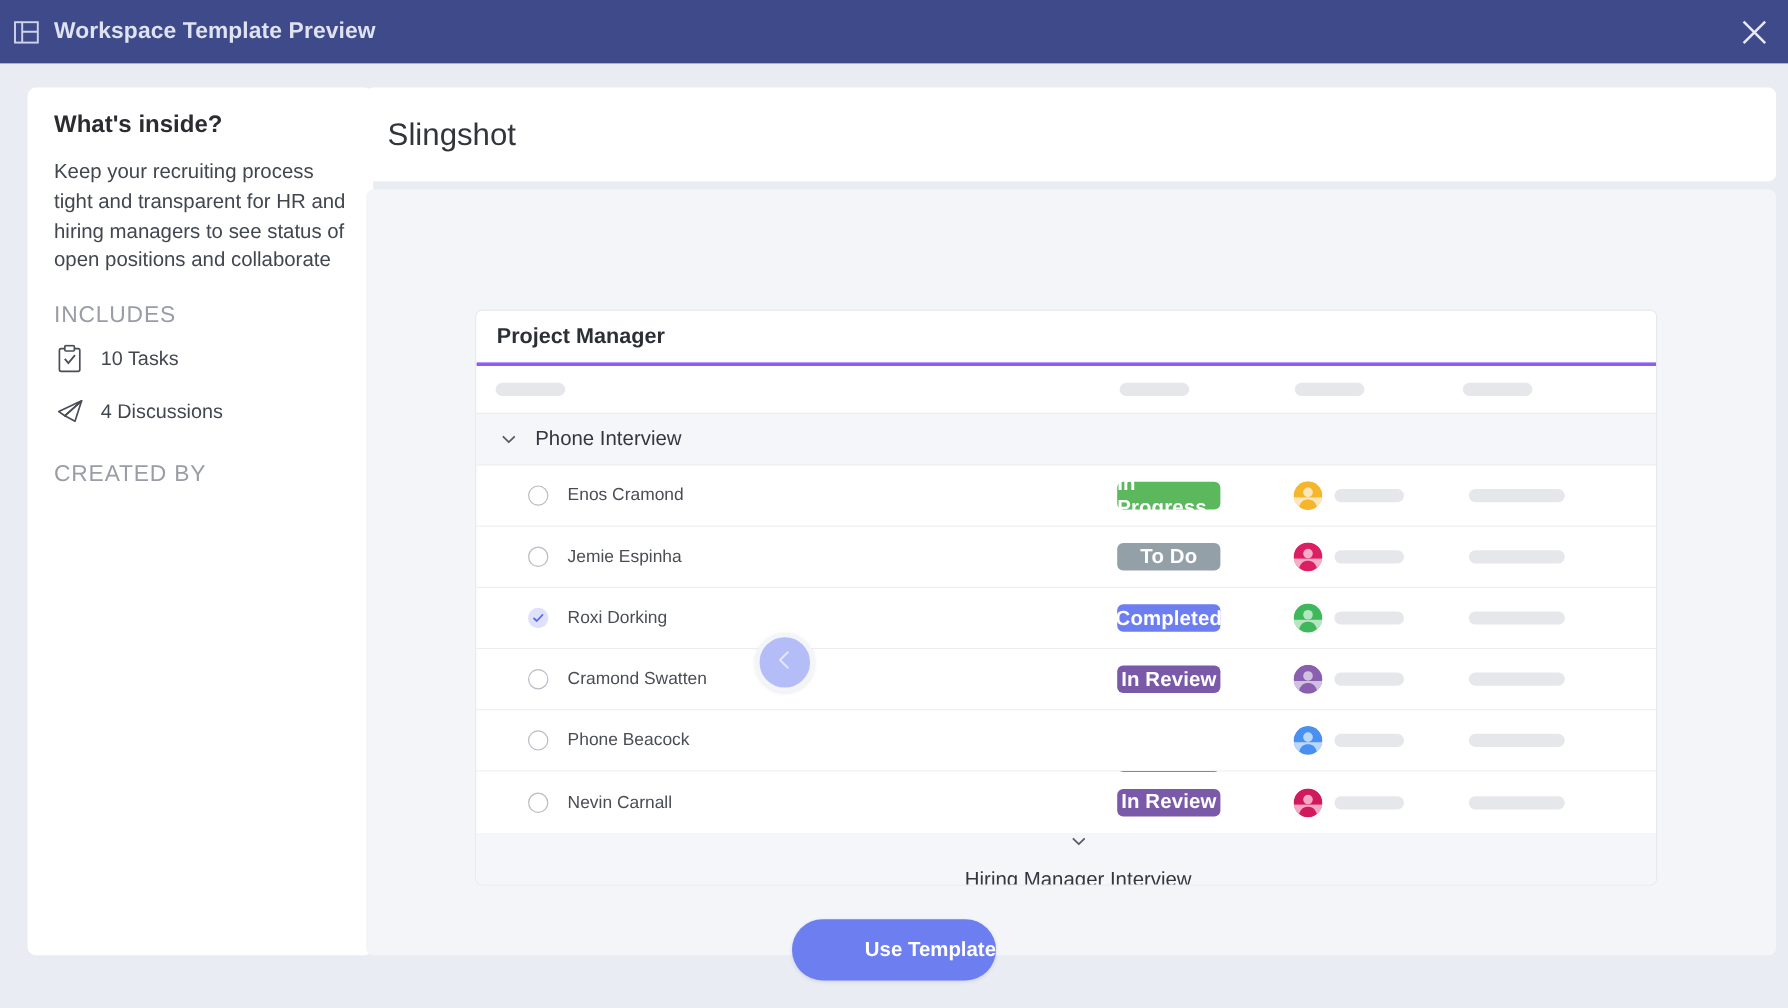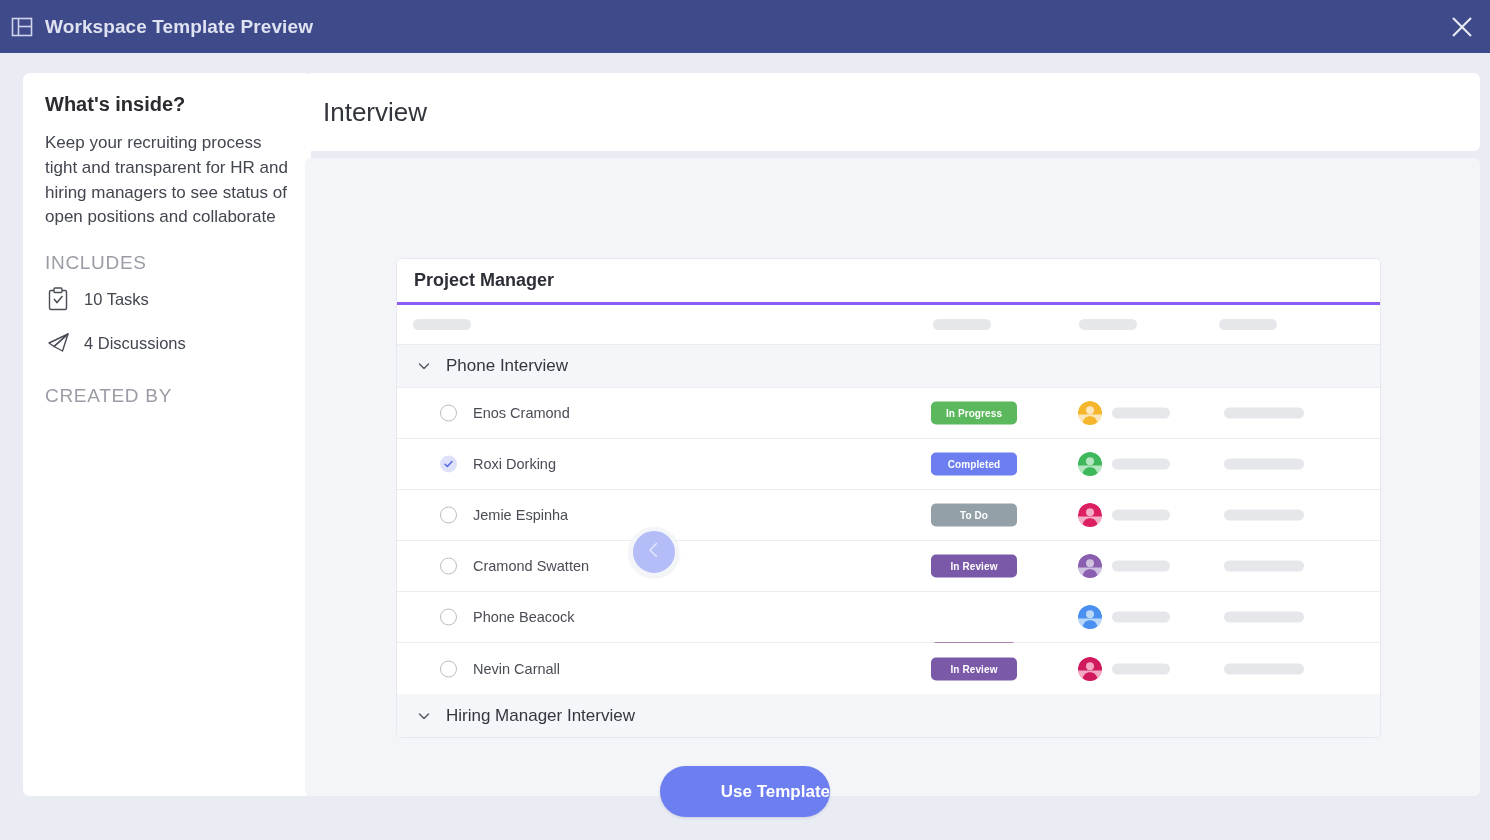--- a/index.html
+++ b/index.html
@@ -185,21 +185,21 @@
     font-size: 14.5px;
     color: #4a4d55;
   }
   .badge {
     position: absolute;
     left: 534px; top: 50%;
     transform: translateY(-50%);
     width: 86px; height: 23px;
     border-radius: 5px;
     color: #fff;
-    font-size: 10px;
+    font-size: 17px;
     font-weight: bold;
     display: flex; align-items: center; justify-content: center;
     letter-spacing: .1px;
   }
   .avatar {
     position: absolute; left: 681px; top: 50%;
     transform: translateY(-50%);
     width: 24px; height: 24px;
     border-radius: 50%;
     overflow: hidden;
@@ -300,21 +300,21 @@
       </span>
       <span class="sidebar-row-text">4 Discussions</span>
     </div>
 
     <div class="sidebar-gap"></div>
     <div class="sidebar-label">CREATED BY</div>
 
   </div>
 
   <div class="preview-header">
-    <h1>Interview</h1>
+    <h1>Slingshot</h1>
   </div>
 
   <div class="preview-stage">
 
     <div class="table-card">
       <div class="table-title">Project Manager</div>
 
       <div class="table-colhead" id="colhead">
           <div class="skel" style="left: 16px; width: 58px;"></div>
           <div class="skel" style="left: 536px; width: 58px;"></div>
@@ -341,55 +341,55 @@
                 <path d="M12 0 A12 12 0 0 1 12 24 A12 12 0 0 1 12 0 Z" fill="#f5b62b" clip-path="none" opacity="1" transform="translate(0,0)"></path>
                 <rect x="0" y="13.5" width="24" height="11" fill="#fbe7bd"></rect>
                 <circle cx="12" cy="9.3" r="4" fill="#fbe7bd"></circle>
                 <path d="M4.6 21.5 C5.6 17.2 8.4 15.2 12 15.2 C15.6 15.2 18.4 17.2 19.4 21.5 A12 12 0 0 1 4.6 21.5 Z" fill="#f5b62b"></path>
                 <circle cx="12" cy="12" r="12" fill="none"></circle>
               </svg></div>
             <div class="skel-a"></div>
             <div class="skel-b"></div>
           </div>
           <div class="task-row">
+            <div class="radio"></div>
+            <div class="task-name">Jemie Espinha</div>
+            <div class="badge" style="background: rgb(147, 160, 168);">To Do</div>
+            <div class="avatar"><svg width="24" height="24" viewBox="0 0 24 24">
+                <circle cx="12" cy="12" r="12" fill="#f4afc8"></circle>
+                <path d="M12 0 A12 12 0 0 1 12 24 A12 12 0 0 1 12 0 Z" fill="#dc1f63" clip-path="none" opacity="1" transform="translate(0,0)"></path>
+                <rect x="0" y="13.5" width="24" height="11" fill="#f4afc8"></rect>
+                <circle cx="12" cy="9.3" r="4" fill="#f4afc8"></circle>
+                <path d="M4.6 21.5 C5.6 17.2 8.4 15.2 12 15.2 C15.6 15.2 18.4 17.2 19.4 21.5 A12 12 0 0 1 4.6 21.5 Z" fill="#dc1f63"></path>
+                <circle cx="12" cy="12" r="12" fill="none"></circle>
+              </svg></div>
+            <div class="skel-a"></div>
+            <div class="skel-b"></div>
+          </div>
+          <div class="task-row">
             <div class="radio checked">
               <svg width="11" height="11" viewBox="0 0 11 11">
                 <polyline points="2,5.8 4.3,8 9,3" fill="none" stroke="#5667e8" stroke-width="1.5" stroke-linecap="round" stroke-linejoin="round"></polyline>
               </svg>
             </div>
             <div class="task-name">Roxi Dorking</div>
             <div class="badge" style="background: rgb(108, 126, 240);">Completed</div>
             <div class="avatar"><svg width="24" height="24" viewBox="0 0 24 24">
                 <circle cx="12" cy="12" r="12" fill="#b5e5c1"></circle>
                 <path d="M12 0 A12 12 0 0 1 12 24 A12 12 0 0 1 12 0 Z" fill="#3fb85b" clip-path="none" opacity="1" transform="translate(0,0)"></path>
                 <rect x="0" y="13.5" width="24" height="11" fill="#b5e5c1"></rect>
                 <circle cx="12" cy="9.3" r="4" fill="#b5e5c1"></circle>
                 <path d="M4.6 21.5 C5.6 17.2 8.4 15.2 12 15.2 C15.6 15.2 18.4 17.2 19.4 21.5 A12 12 0 0 1 4.6 21.5 Z" fill="#3fb85b"></path>
                 <circle cx="12" cy="12" r="12" fill="none"></circle>
               </svg></div>
             <div class="skel-a"></div>
             <div class="skel-b"></div>
           </div>
           <div class="task-row">
             <div class="radio"></div>
-            <div class="task-name">Jemie Espinha</div>
-            <div class="badge" style="background: rgb(147, 160, 168);">To Do</div>
-            <div class="avatar"><svg width="24" height="24" viewBox="0 0 24 24">
-                <circle cx="12" cy="12" r="12" fill="#f4afc8"></circle>
-                <path d="M12 0 A12 12 0 0 1 12 24 A12 12 0 0 1 12 0 Z" fill="#dc1f63" clip-path="none" opacity="1" transform="translate(0,0)"></path>
-                <rect x="0" y="13.5" width="24" height="11" fill="#f4afc8"></rect>
-                <circle cx="12" cy="9.3" r="4" fill="#f4afc8"></circle>
-                <path d="M4.6 21.5 C5.6 17.2 8.4 15.2 12 15.2 C15.6 15.2 18.4 17.2 19.4 21.5 A12 12 0 0 1 4.6 21.5 Z" fill="#dc1f63"></path>
-                <circle cx="12" cy="12" r="12" fill="none"></circle>
-              </svg></div>
-            <div class="skel-a"></div>
-            <div class="skel-b"></div>
-          </div>
-          <div class="task-row">
-            <div class="radio"></div>
             <div class="task-name">Cramond Swatten</div>
             <div class="badge" style="background: rgb(122, 90, 168);">In Review</div>
             <div class="avatar"><svg width="24" height="24" viewBox="0 0 24 24">
                 <circle cx="12" cy="12" r="12" fill="#cfc2e0"></circle>
                 <path d="M12 0 A12 12 0 0 1 12 24 A12 12 0 0 1 12 0 Z" fill="#8b5fb0" clip-path="none" opacity="1" transform="translate(0,0)"></path>
                 <rect x="0" y="13.5" width="24" height="11" fill="#cfc2e0"></rect>
                 <circle cx="12" cy="9.3" r="4" fill="#cfc2e0"></circle>
                 <path d="M4.6 21.5 C5.6 17.2 8.4 15.2 12 15.2 C15.6 15.2 18.4 17.2 19.4 21.5 A12 12 0 0 1 4.6 21.5 Z" fill="#8b5fb0"></path>
                 <circle cx="12" cy="12" r="12" fill="none"></circle>
               </svg></div>
@@ -421,21 +421,21 @@
                 <rect x="0" y="13.5" width="24" height="11" fill="#f3a8c3"></rect>
                 <circle cx="12" cy="9.3" r="4" fill="#f3a8c3"></circle>
                 <path d="M4.6 21.5 C5.6 17.2 8.4 15.2 12 15.2 C15.6 15.2 18.4 17.2 19.4 21.5 A12 12 0 0 1 4.6 21.5 Z" fill="#d11a5e"></path>
                 <circle cx="12" cy="12" r="12" fill="none"></circle>
               </svg></div>
             <div class="skel-a"></div>
             <div class="skel-b"></div>
           </div>
         </div>
 
-      <div class="group-row" style="border-bottom:none;">
+      <div class="group-row" style="border-bottom:none;flex-direction:column;">
         <span class="chev">
           <svg width="14" height="14" viewBox="0 0 14 14">
             <polyline points="2.5,5 7,9.5 11.5,5" fill="none" stroke="#5a5d66" stroke-width="1.5" stroke-linecap="round" stroke-linejoin="round"></polyline>
           </svg>
         </span>
         <span class="group-row-label">Hiring Manager Interview</span>
       </div>
     </div>
 
     <div class="nav-btn nav-prev">

